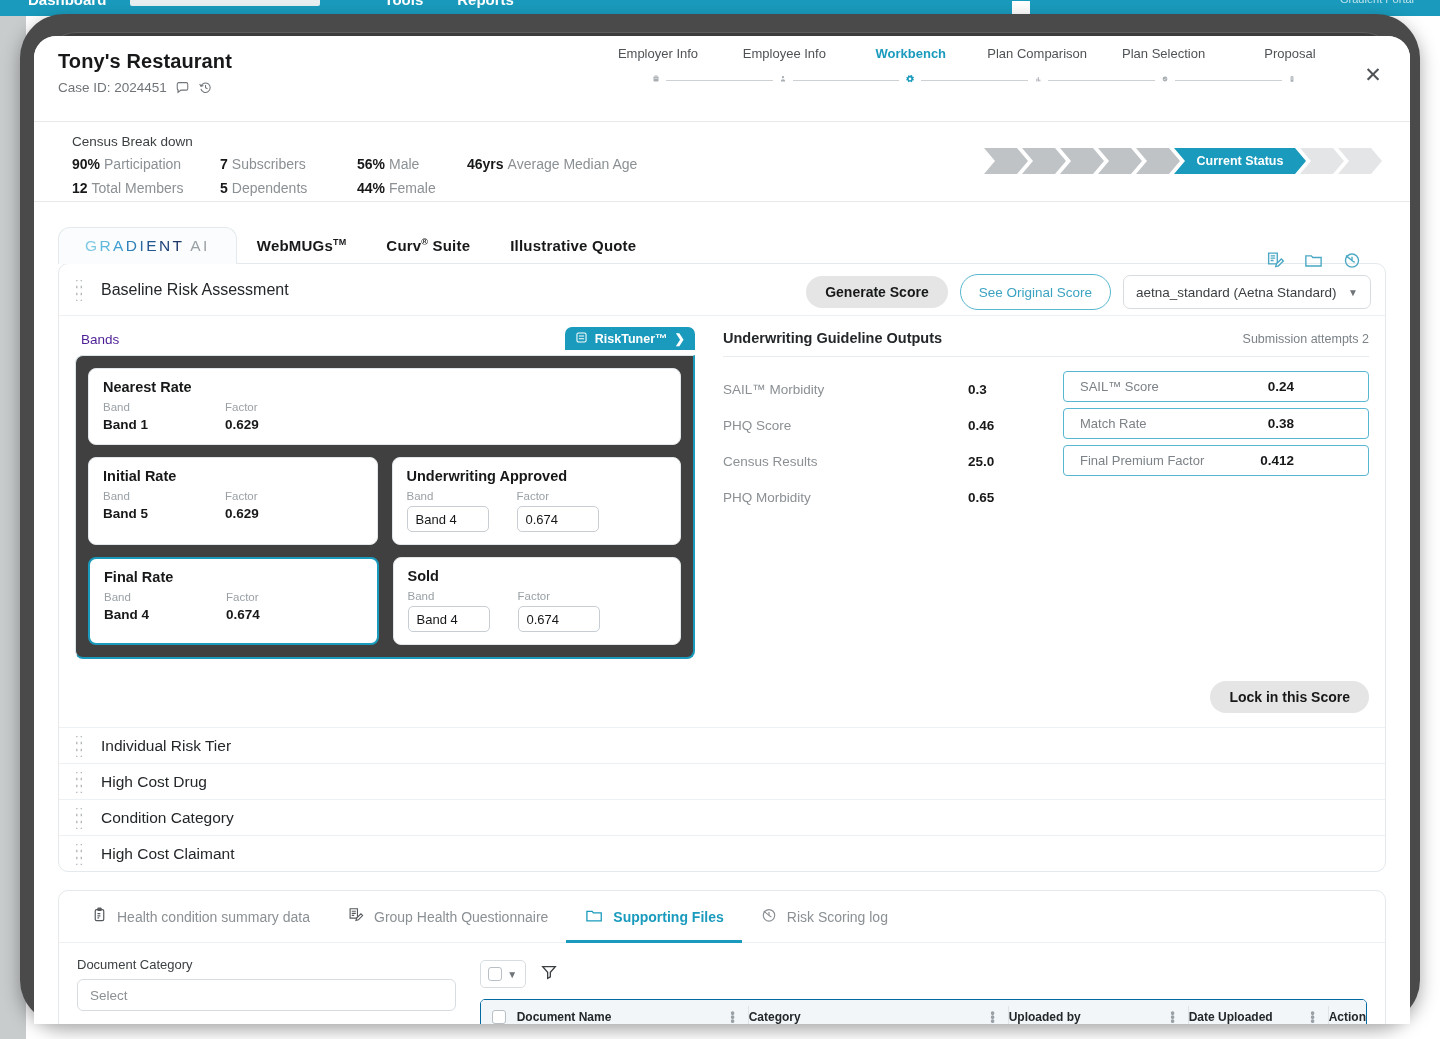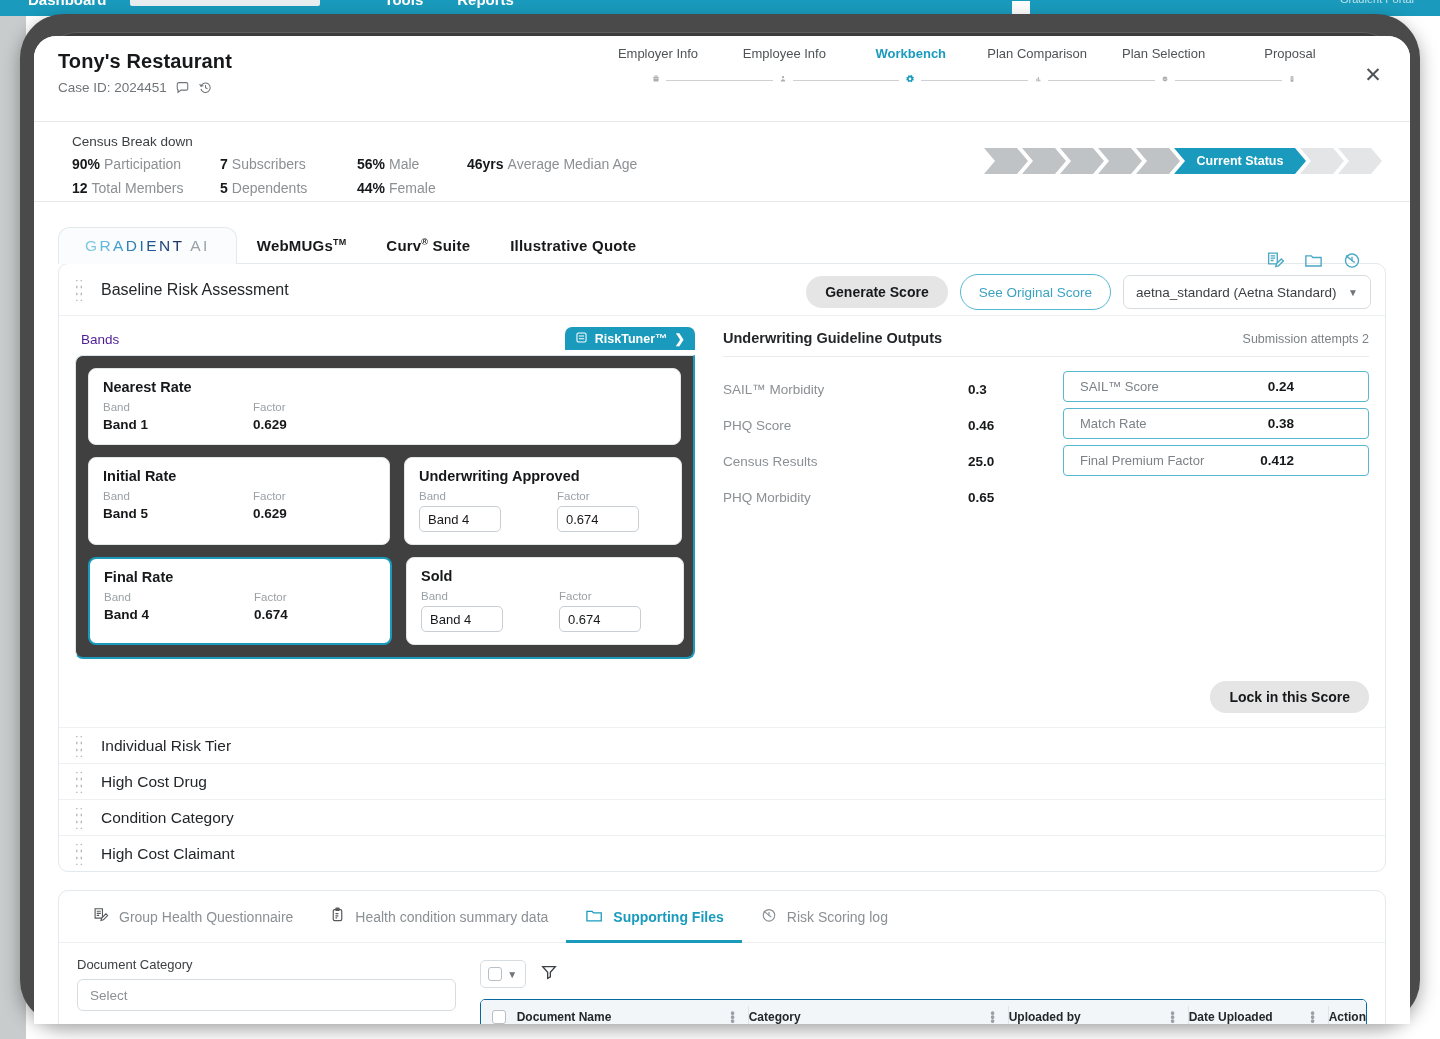--- a/index.html
+++ b/index.html
@@ -203,21 +203,21 @@
   }
   .band-row{ display:flex; gap:14px; margin-bottom:12px; }
   .band-row:last-child{ margin-bottom:0; }
   .band-card{
     border:1px solid #e1e6e9; border-radius:8px; padding:10px 14px 12px 14px; background:#fff;
     flex:1;
   }
   .band-card.wide{ flex:1 1 100%; }
   .band-card.sel{ border:2px solid #1a9bbd; }
   .band-name{ font-size:14.5px; font-weight:bold; color:#17181a; margin-bottom:6px; }
-  .band-fields{ display:flex;gap:28px; }
+  .band-fields{ display:flex; }
   .band-field{ width:122px; }
   .band-field.narrow{ width:110px; }
   .f-label{ font-size:11.5px; color:#9aa1a6; margin-bottom:4px; }
   .f-value{ font-size:13.5px; color:#17181a; font-weight:bold; }
   .f-input{
     width:82px; height:26px; border:1px solid #c8ced3; border-radius:5px;
     display:flex; align-items:center; padding:0 8px;
     font-size:13px; color:#17181a; background:#fff;
   }
 
@@ -662,37 +662,37 @@
               <i>::</i>
             </div>
           <div class="acc-title">High Cost Claimant</div>
         </div>
       </div>
 
       <div class="card2">
         <div class="file-tabs">
           <div class="file-tab">
             <span>
+              <svg width="17" height="18" viewBox="0 0 20 20" fill="none" stroke="#55595c" stroke-width="1.4">
+                <rect x="5" y="3.6" width="10" height="13" rx="1.6"></rect>
+                <rect x="8" y="2" width="4" height="2.6" rx="0.8" fill="#55595c"></rect>
+                <path d="M7.6 8.4h3.4M7.6 11h3.4M7.6 13.4h2"></path>
+              </svg>
+            </span>
+            <span>Health condition summary data</span>
+          </div>
+          <div class="file-tab">
+            <span>
               <svg width="19" height="18" viewBox="0 0 22 22" fill="none" stroke="#55595c" stroke-width="1.4">
                 <path d="M4.4 3.4h9v11.4h-9z"></path>
                   <path d="M6.4 6.4h5M6.4 9h5M6.4 11.4h3"></path>
                 <path d="M12.4 14.8 17.6 9.6l2.1 2.1-5.2 5.2-2.9.8z" fill="#fff"></path>
               </svg>
             </span>
             <span>Group Health Questionnaire</span>
-          </div>
-          <div class="file-tab">
-            <span>
-              <svg width="17" height="18" viewBox="0 0 20 20" fill="none" stroke="#55595c" stroke-width="1.4">
-                <rect x="5" y="3.6" width="10" height="13" rx="1.6"></rect>
-                <rect x="8" y="2" width="4" height="2.6" rx="0.8" fill="#55595c"></rect>
-                <path d="M7.6 8.4h3.4M7.6 11h3.4M7.6 13.4h2"></path>
-              </svg>
-            </span>
-            <span>Health condition summary data</span>
           </div>
           <div class="file-tab active">
             <span>
               <svg width="20" height="19" viewBox="0 0 22 22" fill="none" stroke="#1a9bbd" stroke-width="1.5">
                 <path d="M2.8 6.2h6l1.6 1.8h9v9.2h-16.6z"></path>
               </svg>
             </span>
             <span>Supporting Files</span>
           </div>
           <div class="file-tab">

